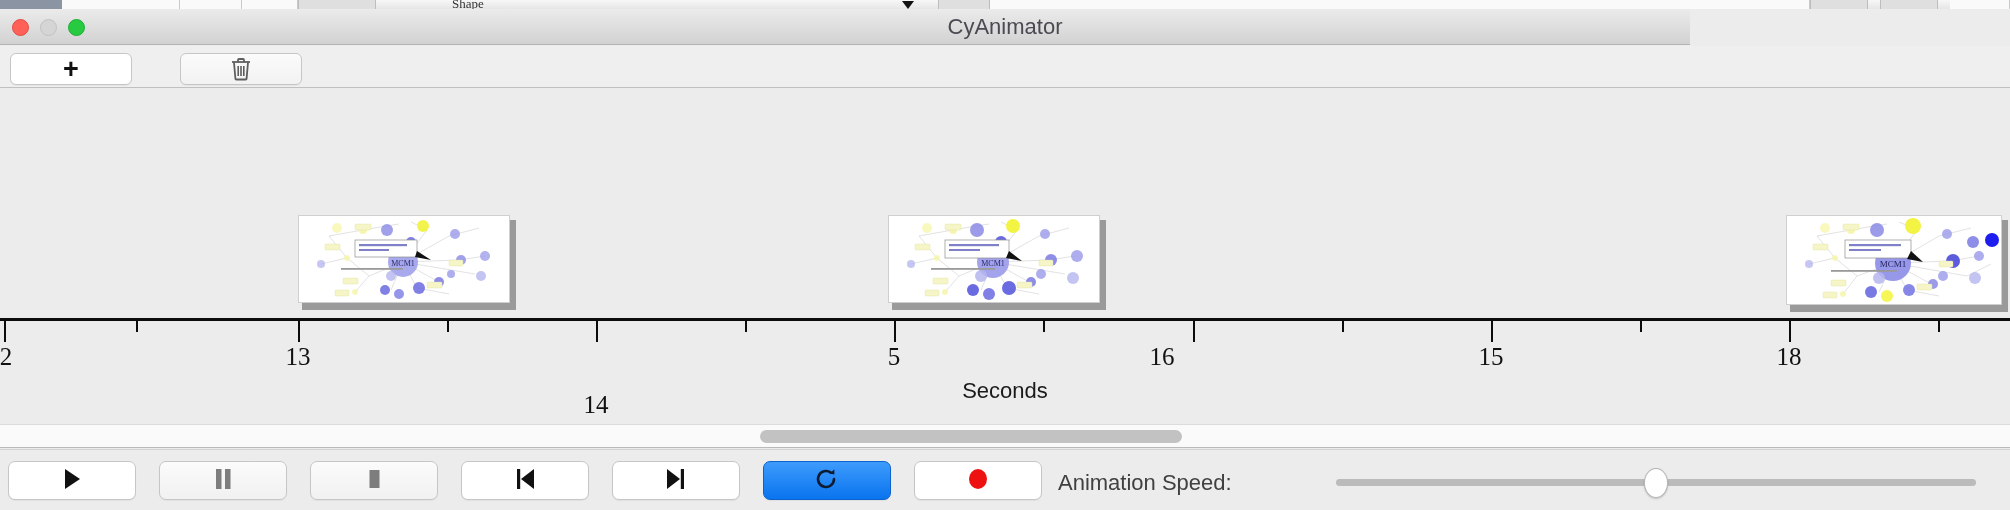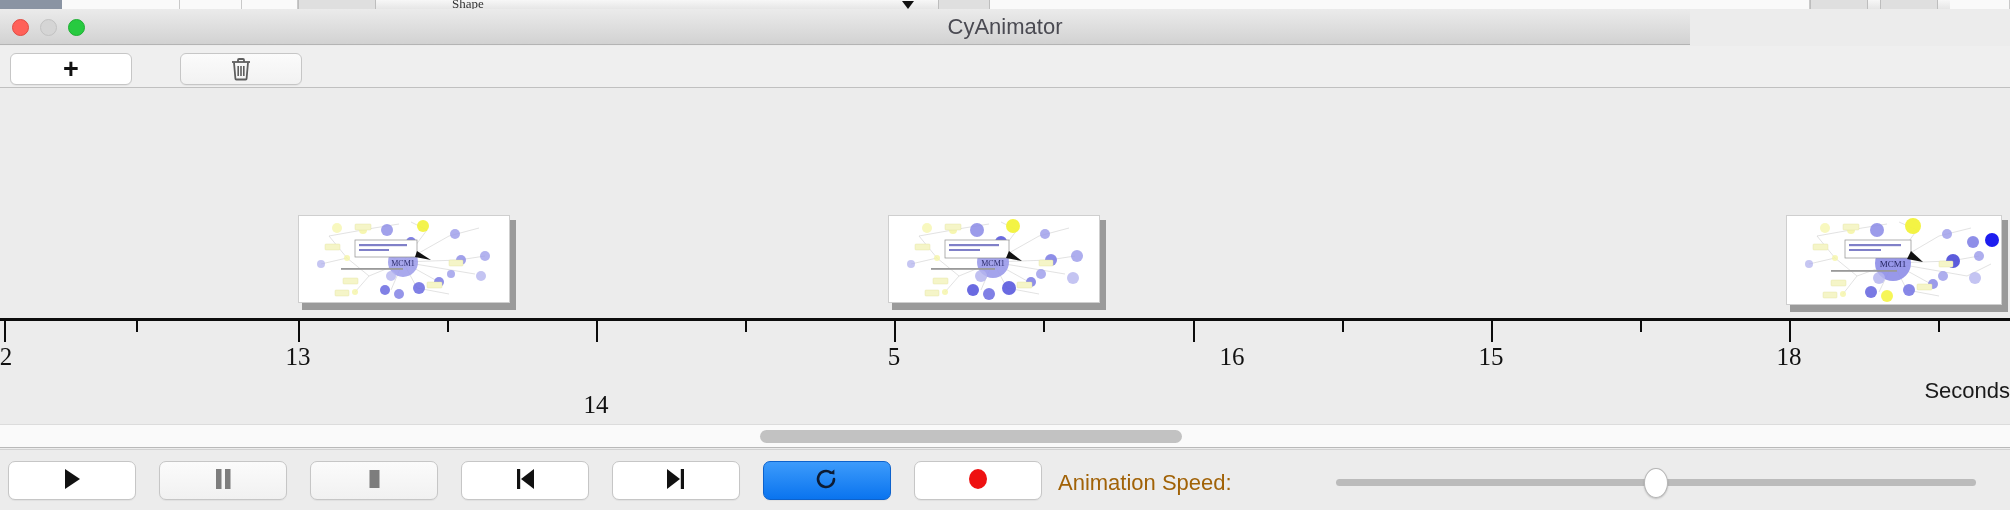--- a/index.html
+++ b/index.html
@@ -55,38 +55,38 @@
   .frame svg { display:block; }
 
   
   .axis-wrap { position:absolute; left:0; top:318px; width:2010px; height:104px; background:#ececec; }
   .axis-line { position:absolute; left:0; top:0; width:2010px; height:3px; background:#0c0c0c; }
   .tick  { position:absolute; top:3px; width:2px; background:#0c0c0c; }
   .tick.major { height:21px; }
   .tick.minor { height:11px; }
   .tlabel { position:absolute; top:25px; font-size:25px; color:#111;
     font-family:"Liberation Serif", serif; transform:translateX(-50%); white-space:nowrap; }
-  .axis-title { position:absolute; top:60px; width:2010px; text-align:right;
+  .axis-title { position:absolute; top:60px; width:2010px; text-align:center;
     font-size:22px; color:#1a1a1a; }
 
   
   .hscroll { position:absolute; left:0; top:424px; width:2010px; height:24px;
     background:#fafafa; border-top:1px solid #dcdcdc; border-bottom:1px solid #b9b9b9;}
   .hthumb { position:absolute; top:5px; height:13px; border-radius:7px; background:#c2c2c2; }
 
   
   .controls { position:absolute; left:0; top:449px; width:2010px; height:61px;
     background:#ececec; border-top:1px solid #d2d2d2; }
   .cbtn { position:absolute; top:11px; height:39px; border-radius:7px;
     border:1px solid #c6c6c6; display:flex; align-items:center; justify-content:center;
     box-shadow:0 1px 1px rgba(0,0,0,.05); }
   .cbtn.plain  { background:#ffffff; }
   .cbtn.gray   { background:linear-gradient(#fbfbfb,#f1f1f1); }
   .cbtn.accent { background:linear-gradient(#3d9bfb,#0a74ef); border:1px solid #0d62cc; }
-  .speed-label { position:absolute; top:20px; font-size:22px; color:#a16207; }
+  .speed-label { position:absolute; top:20px; font-size:22px; color:#404040; }
   .slider { position:absolute; top:29px; height:7px; border-radius:4px; background:#bbbbbb; }
   .sthumb { position:absolute; width:24px; height:30px; border-radius:50%;
     background:#ffffff; border:1px solid #b5b5b5; box-shadow:0 1px 2px rgba(0,0,0,.2);
     transform:translate(-50%,-50%); }
 </style>
 </head>
 <body>
 
 <div id="app">
 
@@ -318,21 +318,21 @@
     <div class="tick minor" style="left:745px;"></div>
     <div class="tick minor" style="left:1043px;"></div>
     <div class="tick minor" style="left:1342px;"></div>
     <div class="tick minor" style="left:1640px;"></div>
     <div class="tick minor" style="left:1938px;"></div>
 
     <div class="tlabel" style="left:6px;">2</div>
     <div class="tlabel" style="left:298px;">13</div>
     <div class="tlabel" style="left:596px;margin-top:48px;">14</div>
     <div class="tlabel" style="left:894px;">5</div>
-    <div class="tlabel" style="left:1232px;">16</div>
+    <div class="tlabel" style="left:1162px;">16</div>
     <div class="tlabel" style="left:1491px;">15</div>
     <div class="tlabel" style="left:1789px;">18</div>
 
     <div class="axis-title">Seconds</div>
   </div>
 
   <div class="hscroll">
     <div class="hthumb" style="left:760px; width:422px;"></div>
   </div>
 

